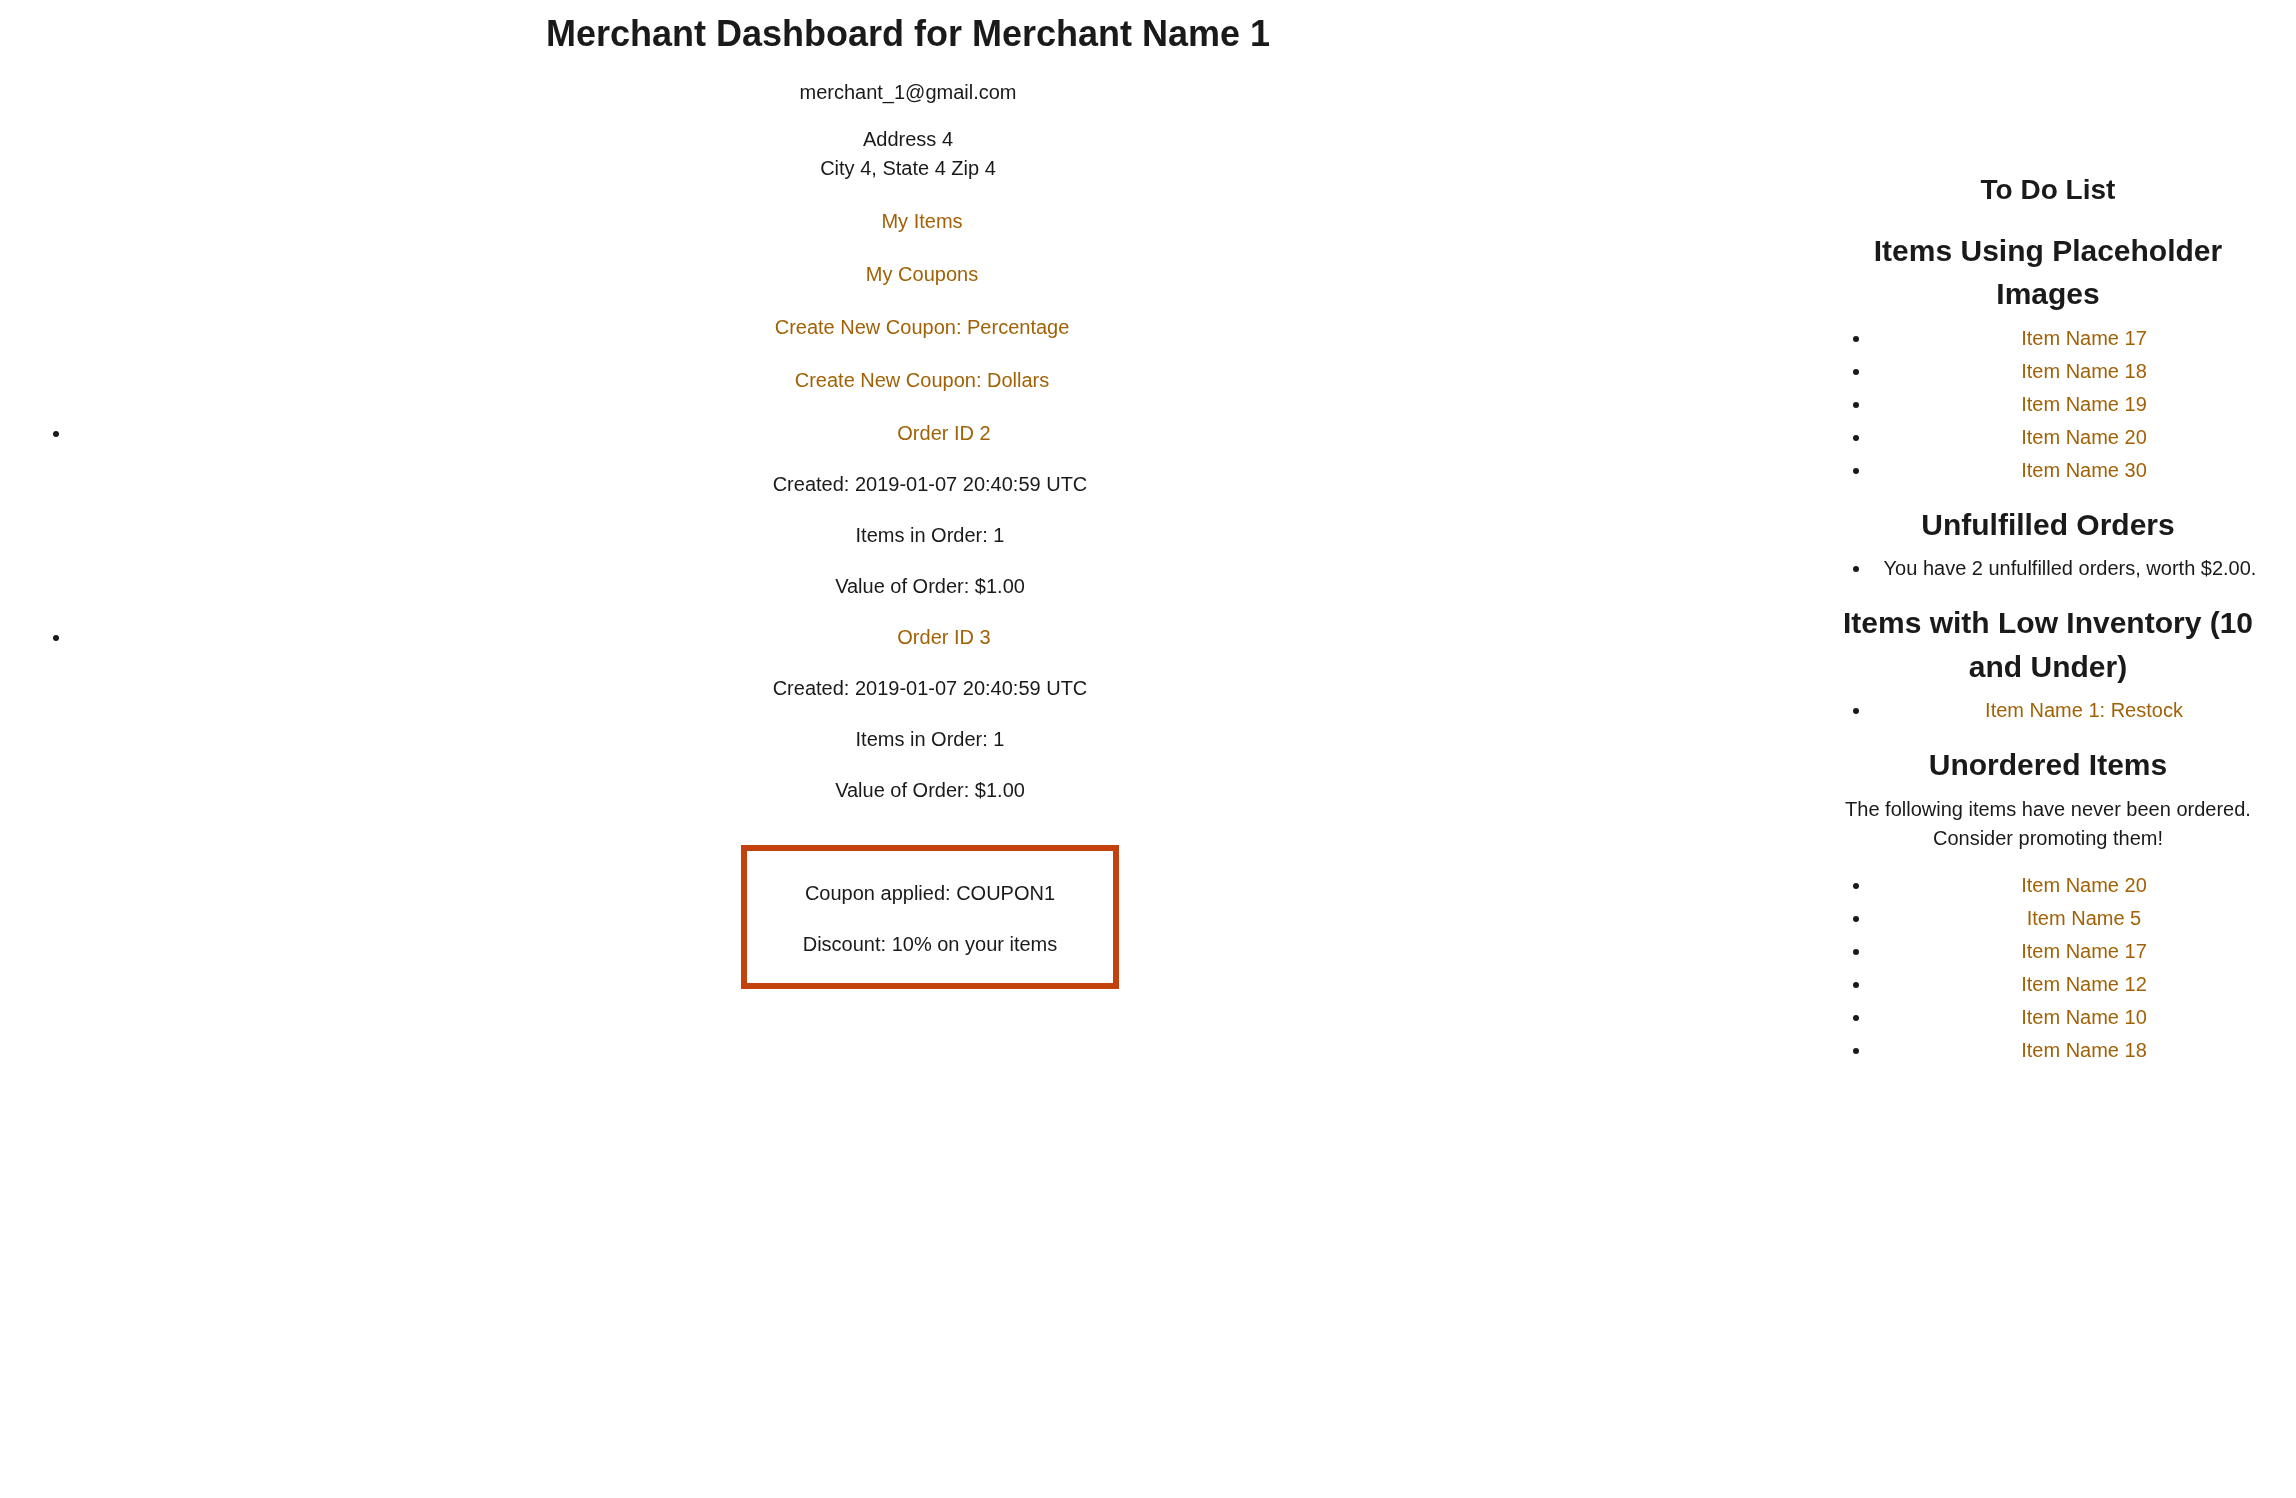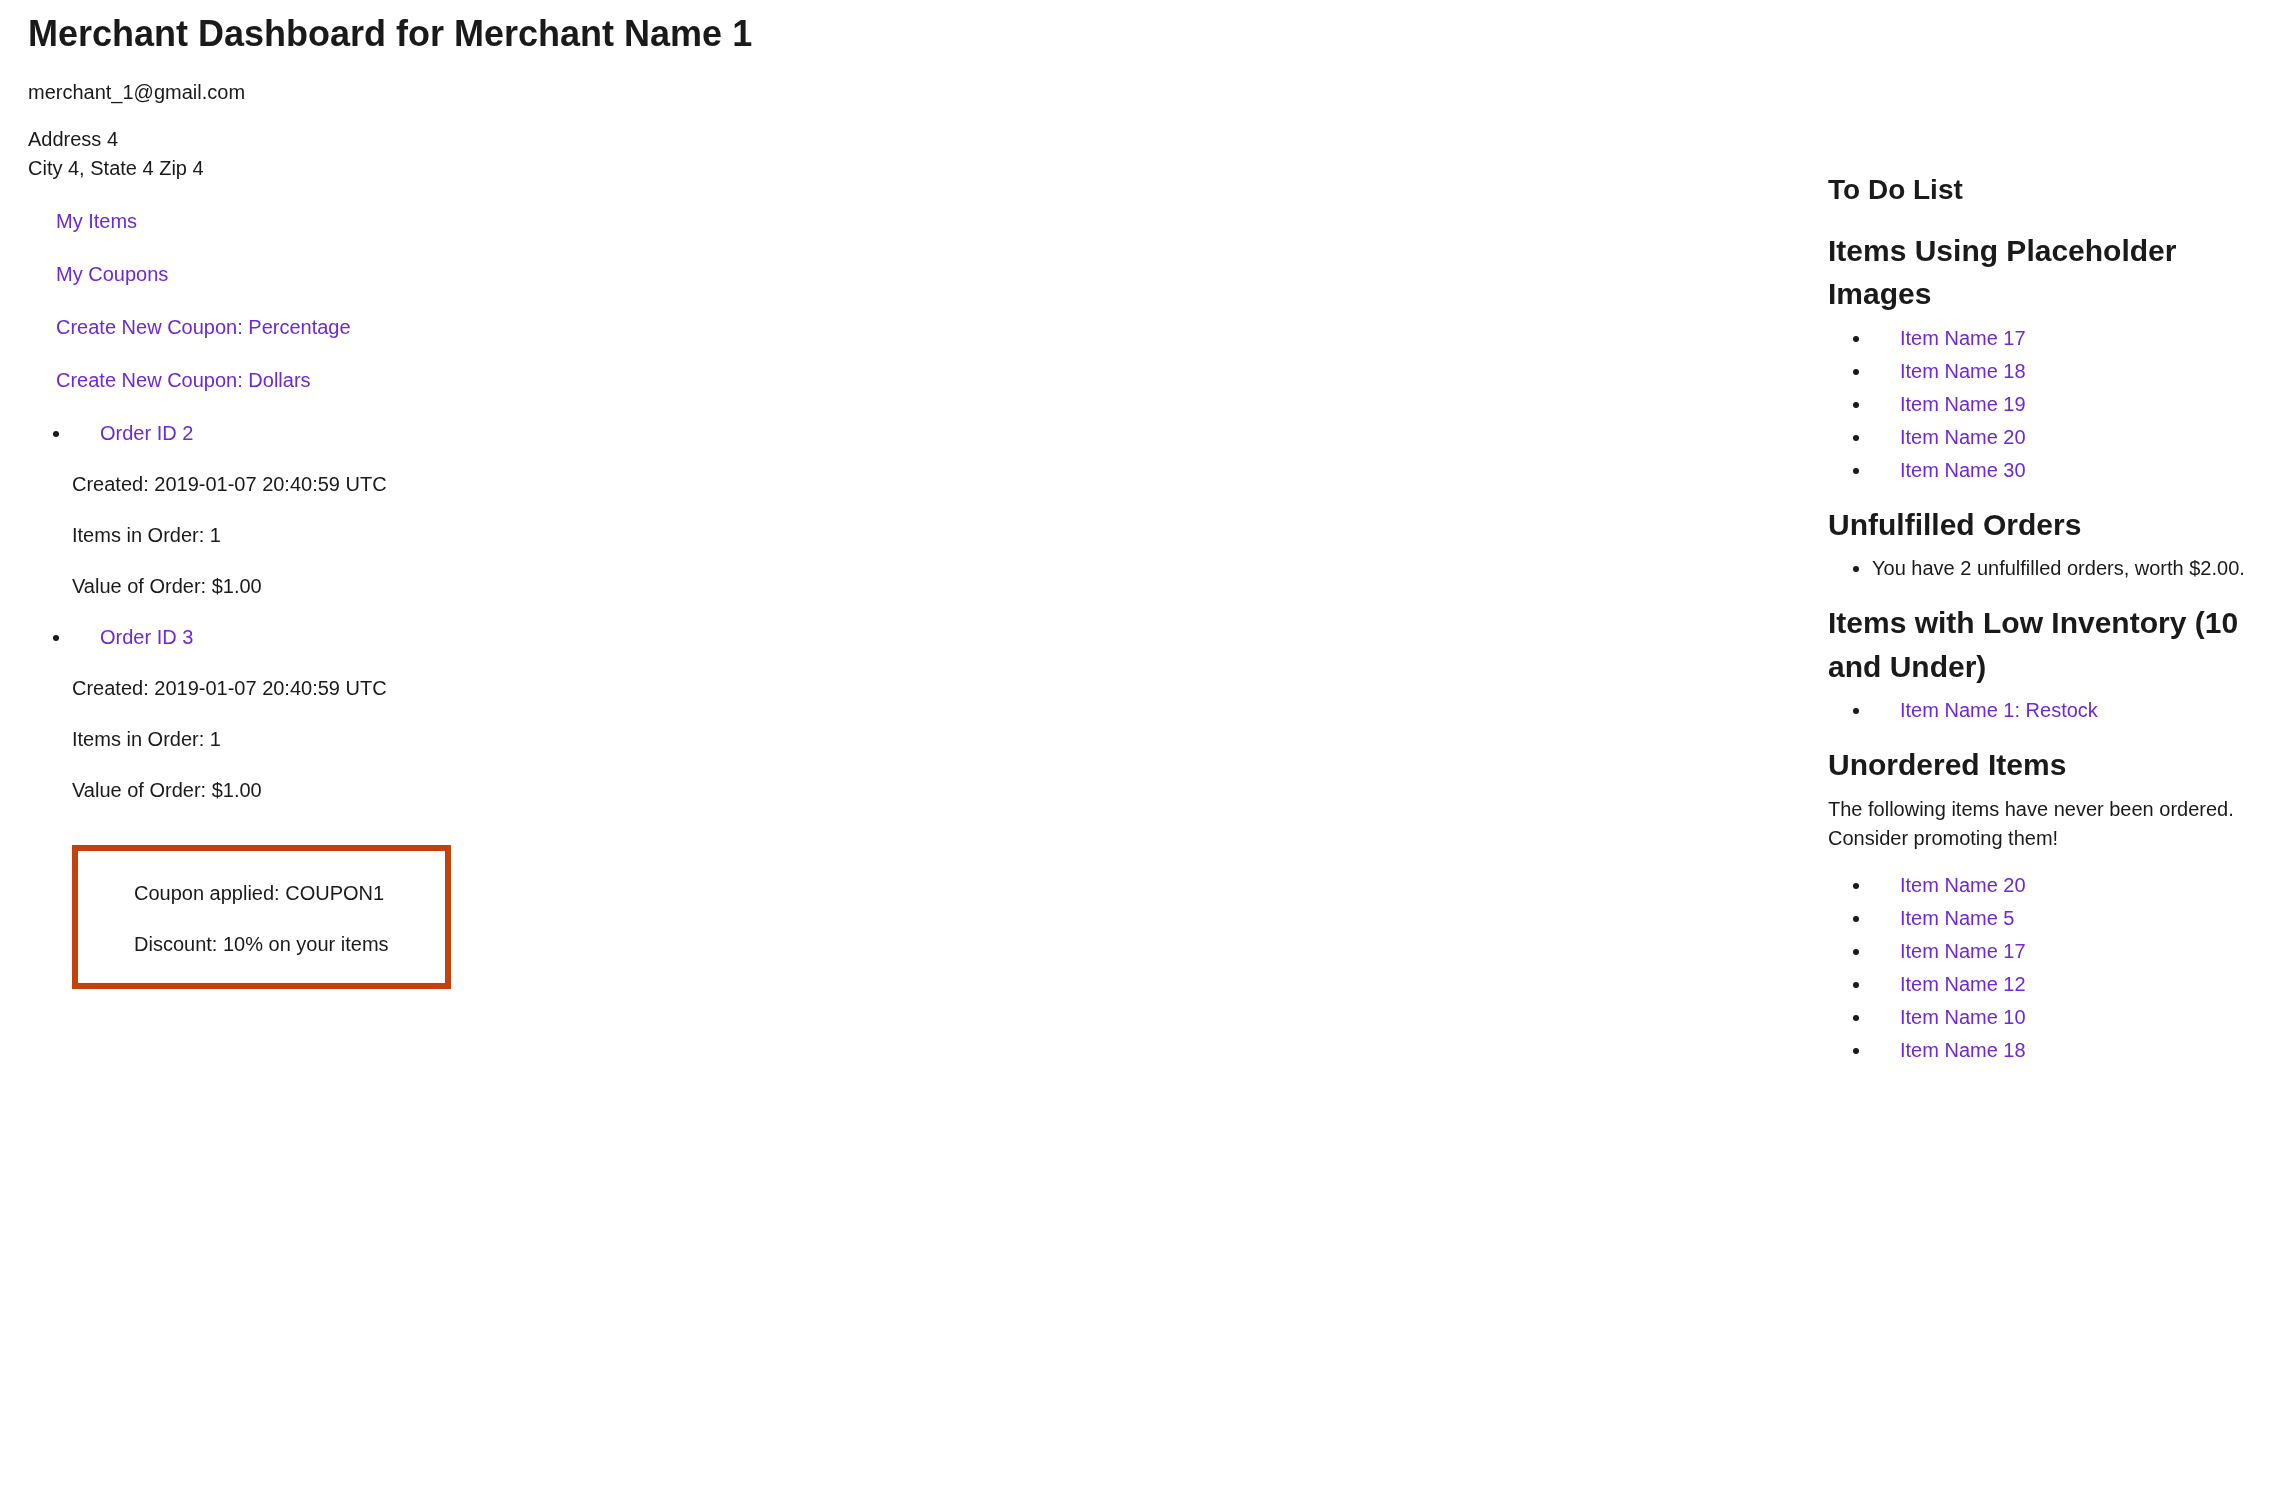--- a/index.html
+++ b/index.html
@@ -20,34 +20,35 @@
       font-size: 28px;
       font-weight: 700;
       margin: 0 0 10px 0;
     }
     h3 {
       font-size: 30px;
       font-weight: 700;
       margin: 18px 0 8px 0;
     }
     a {
-      color: #6d28d9;
+      color: #a16207;
       text-decoration: none;
       margin-left: 28px;
     }
     p {
       margin: 0 0 18px 0;
     }
     .nav-links p {
       margin: 0 0 24px 0;
     }
     .layout {
       display: flex;
       align-items: flex-start;
       gap: 40px;
+      text-align: center;
     }
     .main {
       flex: 1 1 auto;
       min-width: 0;
     }
     .side {
       flex: 0 0 440px;
       padding-top: 170px;
     }
     ul {

